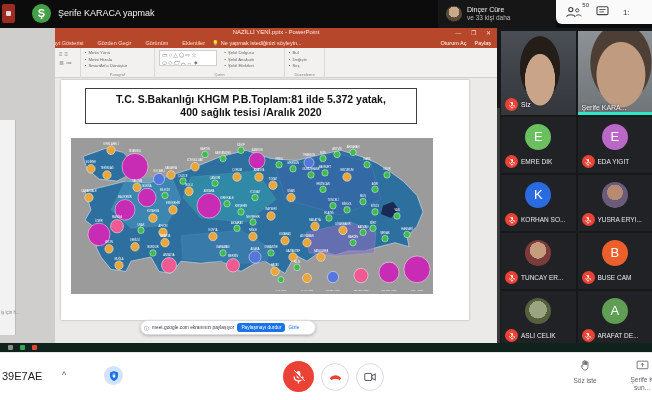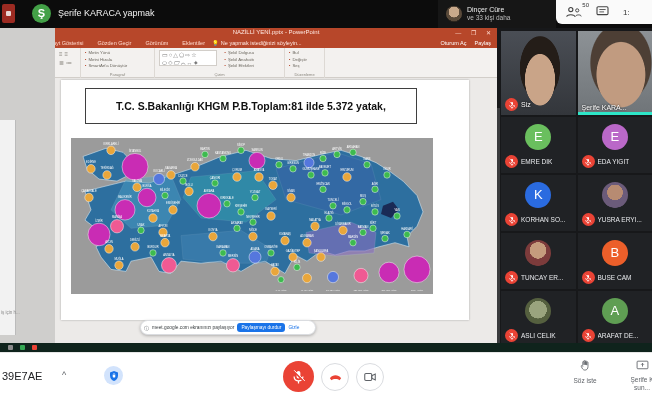--- a/index.html
+++ b/index.html
@@ -212,20 +212,21 @@
               <span class="rbi">Seç</span>
             </div>
           <div class="rgl">Düzenleme</div>
         </div>
         <div class="rgroup" style="flex:1; border-right:none"></div>
       </div>
 
       <div class="slide">
         <div class="slide-title-box">
           <span>T.C. S.Bakanlığı KHGM P.B.Toplam:81 ilde 5.372 yatak,</span>
+          <span>400 sağlık tesisi /Aralık 2020</span>
         </div>
         <div class="mapwrap">
           <svg id="mapsvg" viewBox="0 0 362 152" preserveAspectRatio="none">
               <rect x="0" y="0" width="362" height="152" fill="#9b9b9b"></rect>
               <polygon points="12,18 35,10 52,14 60,22 58,36 46,42 28,40 16,30" fill="#2d6f9f" stroke="#cfe3ee" stroke-width="0.6"></polygon>
               <polygon points="14,52 30,48 55,42 78,44 95,38 120,30 150,18 175,12 200,20 225,22 250,16 270,12 290,18 305,24 318,32 332,42 346,56 352,72 346,86 336,96 338,106 324,102 308,106 294,110 278,110 264,114 250,110 236,120 224,114 214,132 204,126 194,120 184,122 170,130 150,120 130,122 110,120 100,132 88,130 80,116 60,120 55,130 40,128 30,116 25,106 35,100 28,96 18,98 22,86 14,80 20,70" fill="#2d6f9f" stroke="#cfe3ee" stroke-width="0.6"></polygon>
               <polygon points="55,40 100,36 110,60 95,85 60,88 40,70" fill="#4fa3c8" opacity="0.45" stroke="#bcd4e2" stroke-width="0.3"></polygon>
               <polygon points="120,38 185,32 205,60 175,82 130,78 112,58" fill="#35b0b5" opacity="0.4" stroke="#bcd4e2" stroke-width="0.3"></polygon>
               <polygon points="205,30 265,14 300,25 310,60 270,75 215,60" fill="#3f5fae" opacity="0.35" stroke="#bcd4e2" stroke-width="0.3"></polygon>
               <polygon points="235,92 280,82 305,92 303,112 265,115 238,112" fill="#8a6fc0" opacity="0.6" stroke="#bcd4e2" stroke-width="0.3"></polygon>

